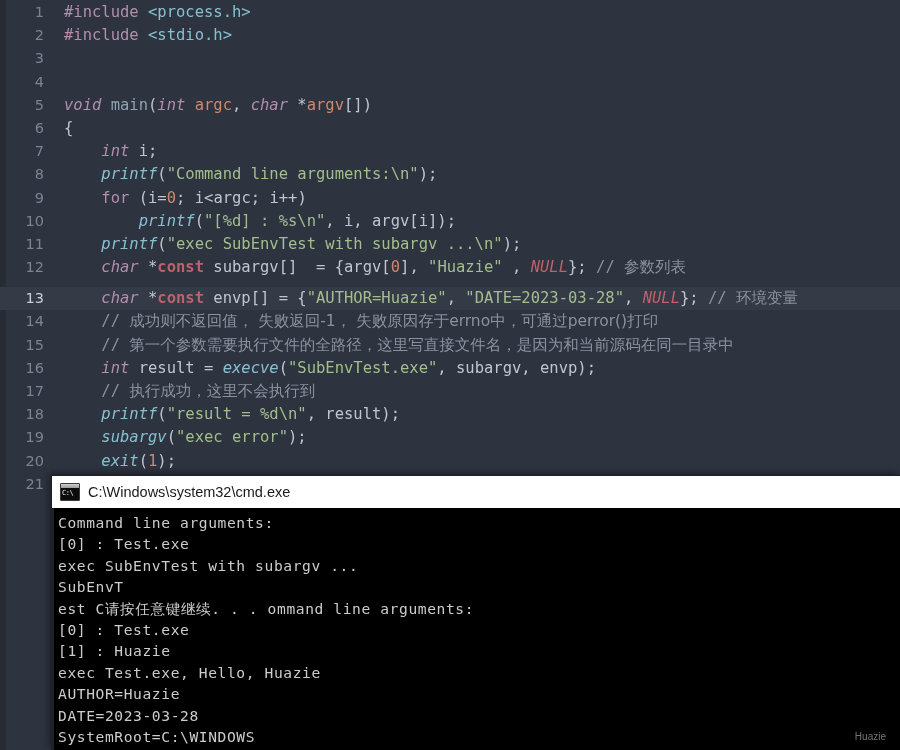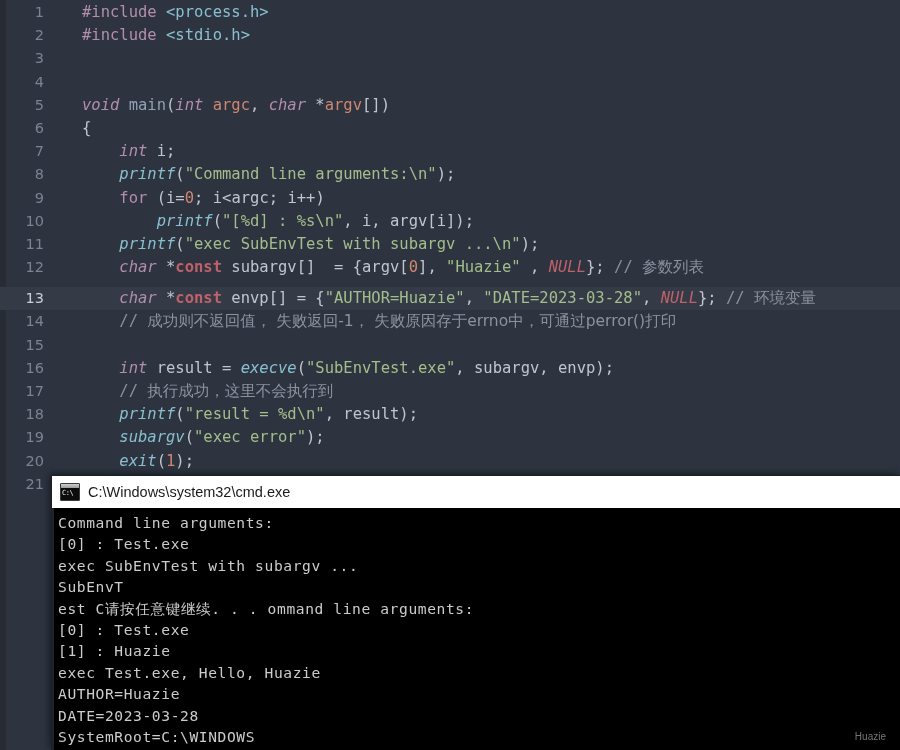--- a/index.html
+++ b/index.html
@@ -55,21 +55,21 @@
     width: 44px;
     text-align: right;
     color: #7b8494;
     font-size: 14.5px;
     font-family: "DejaVu Sans", sans-serif;
     user-select: none;
   }
   .code-line.active .ln { color: #c8d0da; }
   .codetext {
     position: absolute;
-    left: 82px; top: 0;
+    left: 64px; top: 0;
     white-space: pre;
   }
 
   
   .t-pre   { color: #b48ead; }           
   .t-ang   { color: #88c0d0; }
   .t-kw    { color: #b48ead; font-style: italic; }  
   .t-kw2   { color: #b48ead; }           
   .t-fn    { color: #88c0d0; font-style: italic; }  
   .t-fn2   { color: #8fa1b3; }           
@@ -174,21 +174,21 @@
         <div class="code-line"><span class="ln">5</span><span class="codetext"><span class="t-kw">void</span><span class="t-plain"> </span><span class="t-fn2">main</span><span class="t-punc">(</span><span class="t-kw">int</span><span class="t-plain"> </span><span class="t-var">argc</span><span class="t-punc">, </span><span class="t-kw">char</span><span class="t-plain"> </span><span class="t-op">*</span><span class="t-var">argv</span><span class="t-punc">[])</span></span></div>
         <div class="code-line"><span class="ln">6</span><span class="codetext"><span class="t-punc">{</span></span></div>
         <div class="code-line"><span class="ln">7</span><span class="codetext"><span class="t-plain">    </span><span class="t-kw">int</span><span class="t-plain"> i;</span></span></div>
         <div class="code-line"><span class="ln">8</span><span class="codetext"><span class="t-plain">    </span><span class="t-fn">printf</span><span class="t-punc">(</span><span class="t-str">"Command line arguments:\n"</span><span class="t-punc">);</span></span></div>
         <div class="code-line"><span class="ln">9</span><span class="codetext"><span class="t-plain">    </span><span class="t-kw2">for</span><span class="t-plain"> </span><span class="t-punc">(</span><span class="t-plain">i</span><span class="t-op">=</span><span class="t-num">0</span><span class="t-plain">; i</span><span class="t-op">&lt;</span><span class="t-plain">argc; i</span><span class="t-op">++</span><span class="t-punc">)</span></span></div>
         <div class="code-line"><span class="ln">10</span><span class="codetext"><span class="t-plain">        </span><span class="t-fn">printf</span><span class="t-punc">(</span><span class="t-str">"[%d] : %s\n"</span><span class="t-punc">, </span><span class="t-plain">i, argv[i]</span><span class="t-punc">);</span></span></div>
         <div class="code-line"><span class="ln">11</span><span class="codetext"><span class="t-plain">    </span><span class="t-fn">printf</span><span class="t-punc">(</span><span class="t-str">"exec SubEnvTest with subargv ...\n"</span><span class="t-punc">);</span></span></div>
         <div class="code-line"><span class="ln">12</span><span class="codetext"><span class="t-plain">    </span><span class="t-kw">char</span><span class="t-plain"> </span><span class="t-op">*</span><span class="t-const">const</span><span class="t-plain"> subargv[]  </span><span class="t-op">=</span><span class="t-plain"> </span><span class="t-punc">{</span><span class="t-plain">argv[</span><span class="t-num">0</span><span class="t-plain">], </span><span class="t-str">"Huazie"</span><span class="t-plain"> , </span><span class="t-null">NULL</span><span class="t-punc">};</span><span class="t-plain"> </span><span class="t-cmt">// </span><span class="t-cmt cjk">参数列表</span></span></div>
         <div class="code-line active"><span class="ln">13</span><span class="codetext"><span class="t-plain">    </span><span class="t-kw">char</span><span class="t-plain"> </span><span class="t-op">*</span><span class="t-const">const</span><span class="t-plain"> envp[] </span><span class="t-op">=</span><span class="t-plain"> </span><span class="t-punc">{</span><span class="t-str">"AUTHOR=Huazie"</span><span class="t-punc">, </span><span class="t-str">"DATE=2023-03-28"</span><span class="t-punc">, </span><span class="t-null">NULL</span><span class="t-punc">};</span><span class="t-plain"> </span><span class="t-cmt">// </span><span class="t-cmt cjk">环境变量</span></span></div>
         <div class="code-line"><span class="ln">14</span><span class="codetext"><span class="t-plain">    </span><span class="t-cmt">// </span><span class="t-cmt cjk">成功则不返回值， 失败返回-1， 失败原因存于errno中，可通过perror()打印</span></span></div>
-        <div class="code-line"><span class="ln">15</span></div>
+        <div class="code-line"><span class="ln">15</span><span class="codetext"><span class="t-plain">    </span><span class="t-cmt">// </span><span class="t-cmt cjk">第一个参数需要执行文件的全路径，这里写直接文件名，是因为和当前源码在同一目录中</span></span></div>
         <div class="code-line"><span class="ln">16</span><span class="codetext"><span class="t-plain">    </span><span class="t-kw">int</span><span class="t-plain"> result </span><span class="t-op">=</span><span class="t-plain"> </span><span class="t-fn">execve</span><span class="t-punc">(</span><span class="t-str">"SubEnvTest.exe"</span><span class="t-punc">, </span><span class="t-plain">subargv, envp</span><span class="t-punc">);</span></span></div>
         <div class="code-line"><span class="ln">17</span><span class="codetext"><span class="t-plain">    </span><span class="t-cmt">// </span><span class="t-cmt cjk">执行成功，这里不会执行到</span></span></div>
         <div class="code-line"><span class="ln">18</span><span class="codetext"><span class="t-plain">    </span><span class="t-fn">printf</span><span class="t-punc">(</span><span class="t-str">"result = %d\n"</span><span class="t-punc">, </span><span class="t-plain">result</span><span class="t-punc">);</span></span></div>
         <div class="code-line"><span class="ln">19</span><span class="codetext"><span class="t-plain">    </span><span class="t-fn">subargv</span><span class="t-punc">(</span><span class="t-str">"exec error"</span><span class="t-punc">);</span></span></div>
         <div class="code-line"><span class="ln">20</span><span class="codetext"><span class="t-plain">    </span><span class="t-fn">exit</span><span class="t-punc">(</span><span class="t-num">1</span><span class="t-punc">);</span></span></div>
         <div class="code-line"><span class="ln">21</span><span class="codetext"><span class="t-punc">}</span></span></div>
       </div>
   </div>
 
   <div class="console-win">

